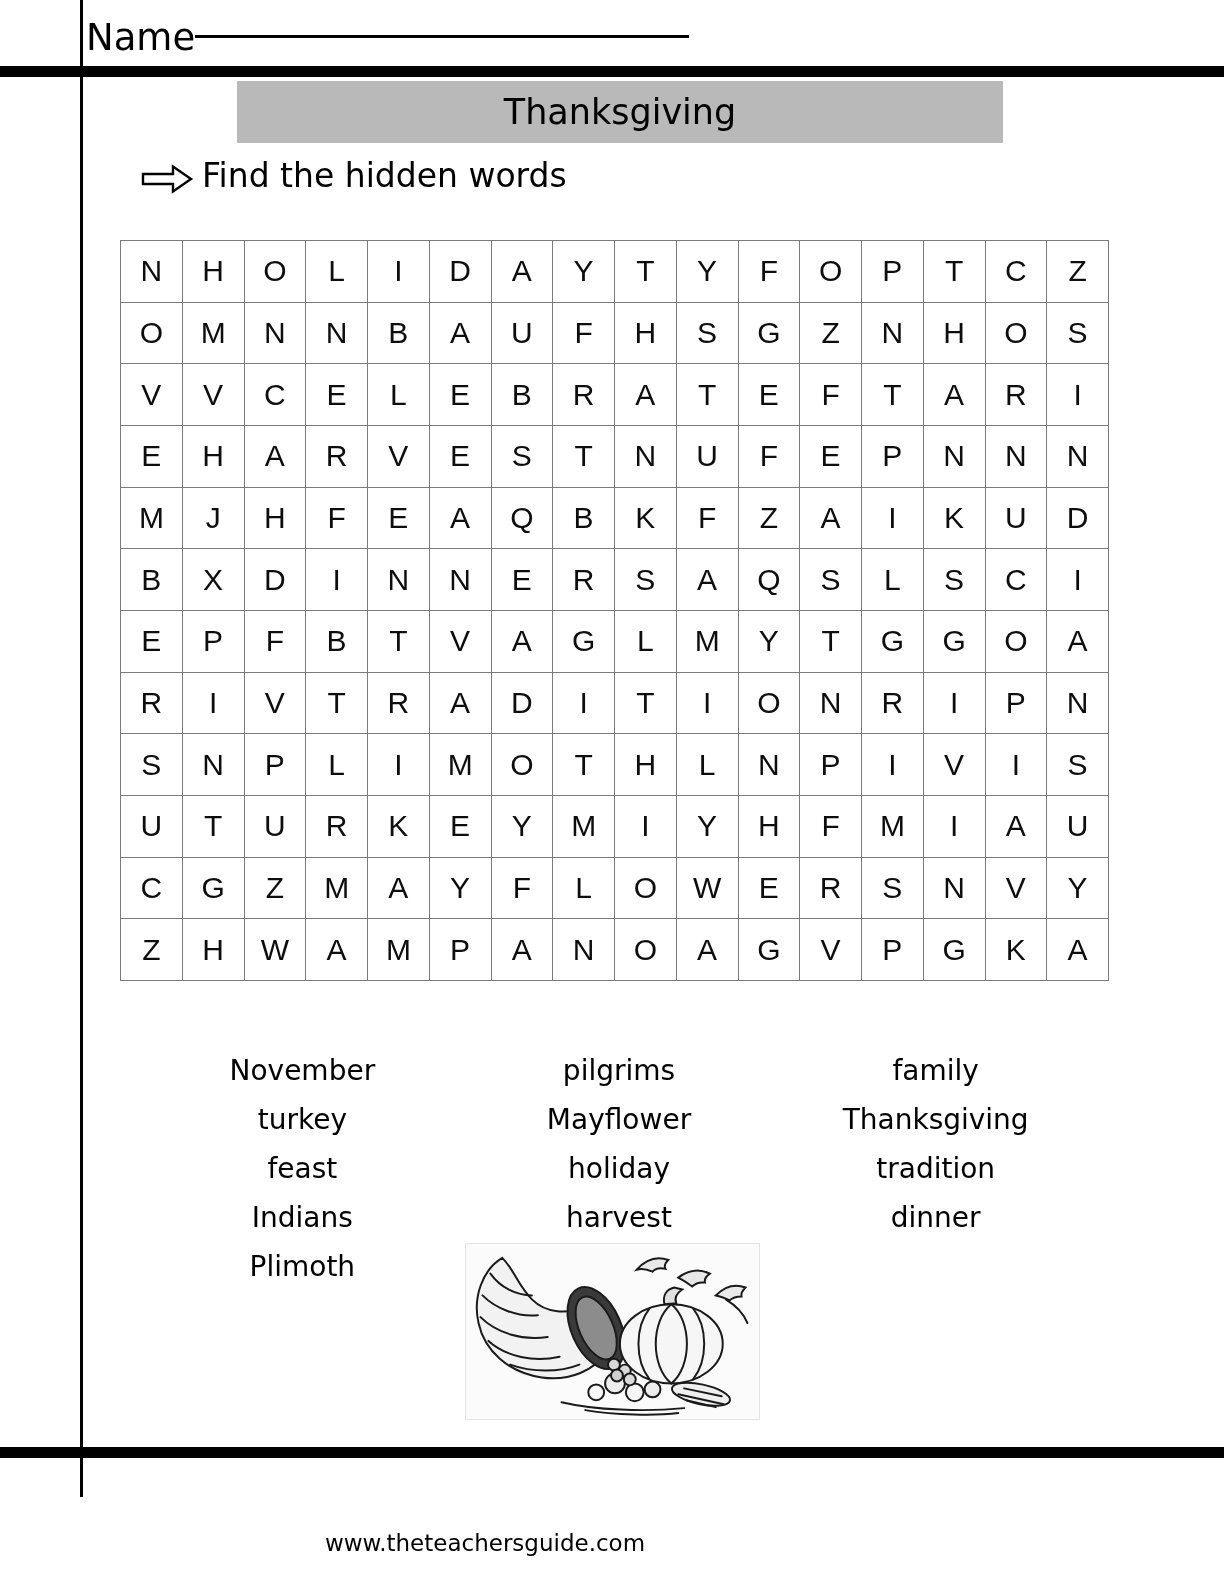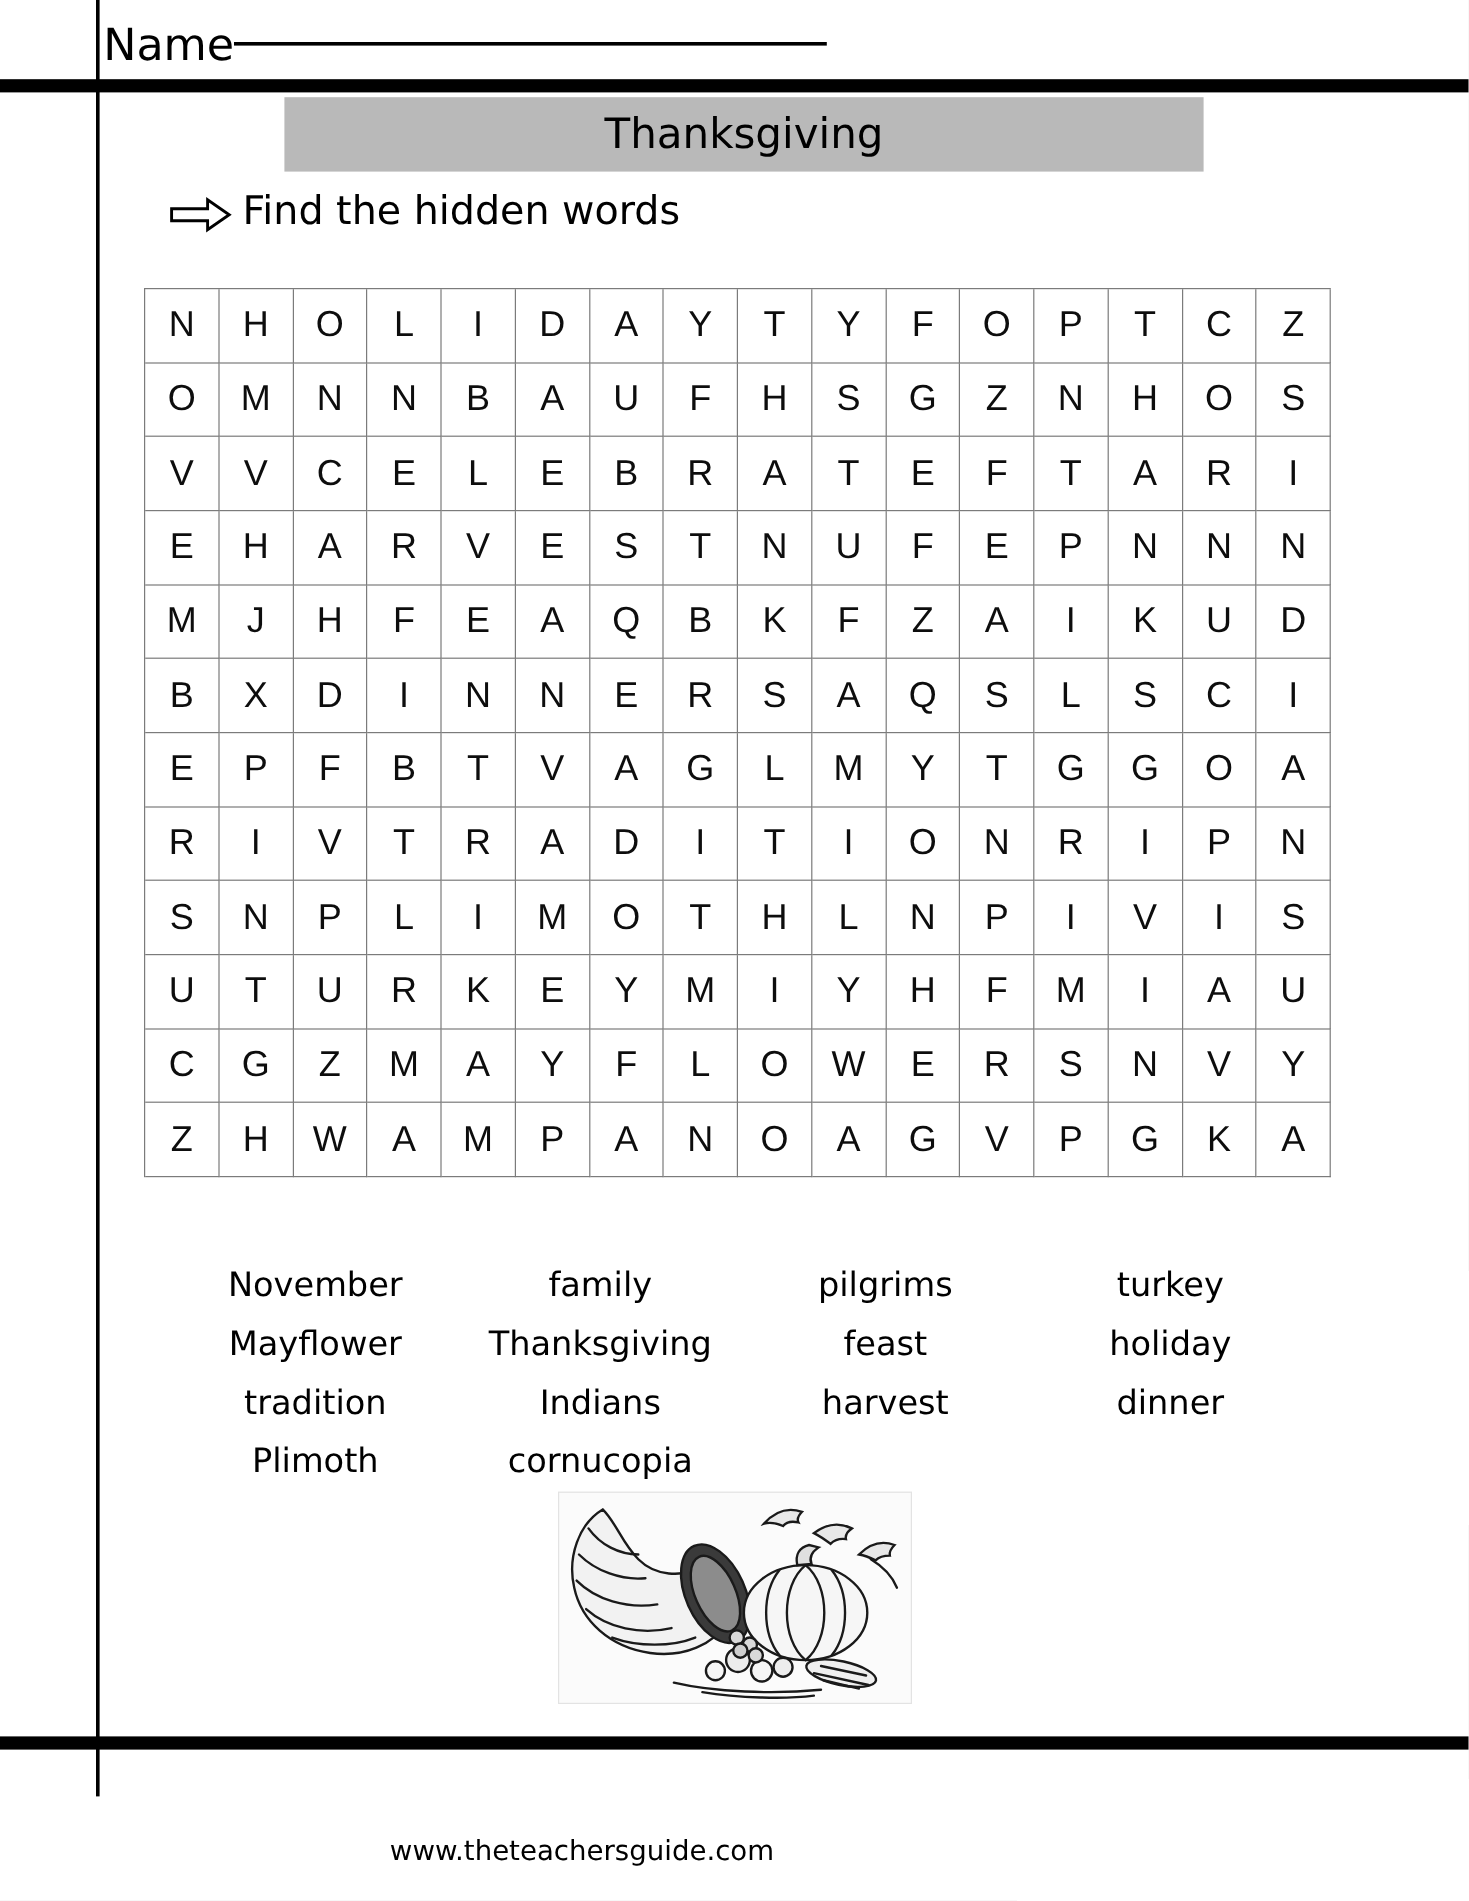--- a/index.html
+++ b/index.html
@@ -44,21 +44,21 @@
     border-right:1px solid var(--grid-line,#7b7b7b);
     border-bottom:1px solid var(--grid-line,#7b7b7b);
     box-sizing:border-box;
     display:flex;align-items:center;justify-content:center;
     font-family:"Liberation Sans",sans-serif;
     font-size:30px;color:#0d0d0d;
   }
   
   .words{
     position:absolute;left:144px;top:1046px;width:950px;
-    display:grid;grid-template-columns:repeat(4,1fr);grid-auto-rows:49px;
+    display:grid;grid-template-columns:repeat(3,1fr);grid-auto-rows:49px;
   }
   .word{
     display:flex;align-items:center;justify-content:center;
     font-family:"DejaVu Sans",sans-serif;font-size:28px;
   }
   
   .art{
     position:absolute;left:465px;top:1243px;width:295px;height:177px;
     background:#fbfbfb;border:1px solid #e3e3e3;box-sizing:border-box;
   }
@@ -283,22 +283,22 @@
       <div class="cell">G</div>
       <div class="cell">V</div>
       <div class="cell">P</div>
       <div class="cell">G</div>
       <div class="cell">K</div>
       <div class="cell">A</div>
     </div>
 
   <div class="words">
       <div class="word">November</div>
+      <div class="word">pilgrims</div>
       <div class="word">family</div>
-      <div class="word">pilgrims</div>
       <div class="word">turkey</div>
       <div class="word">Mayflower</div>
       <div class="word">Thanksgiving</div>
       <div class="word">feast</div>
       <div class="word">holiday</div>
       <div class="word">tradition</div>
       <div class="word">Indians</div>
       <div class="word">harvest</div>
       <div class="word">dinner</div>
       <div class="word">Plimoth</div>

